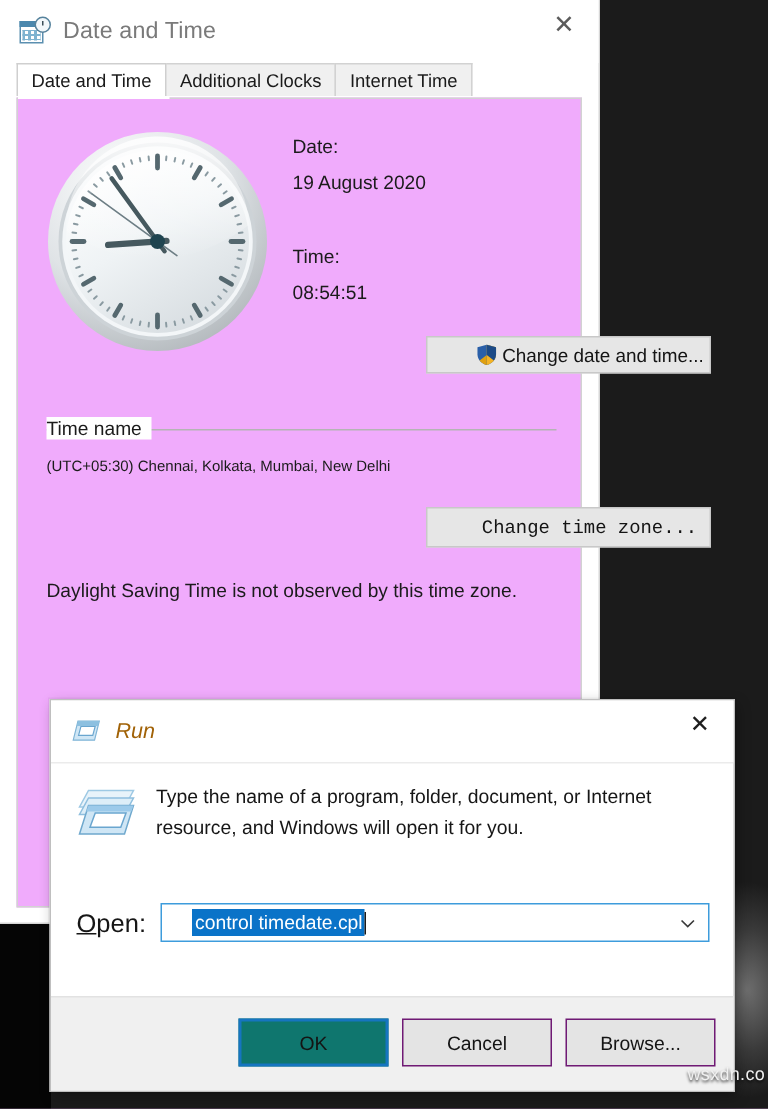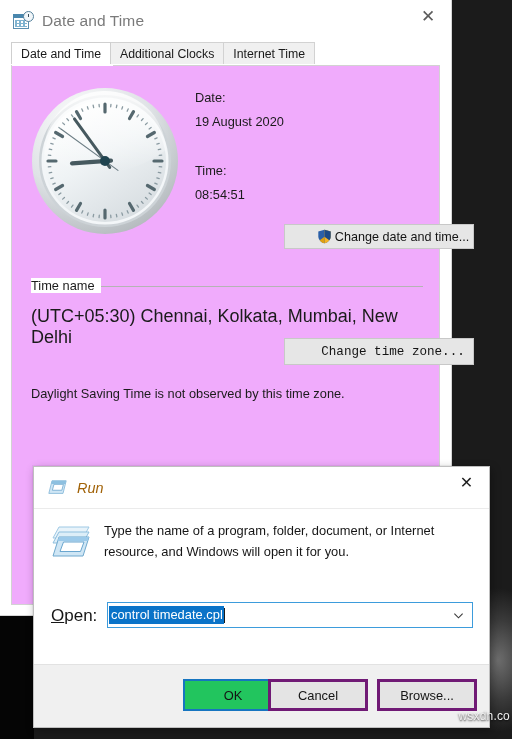--- a/index.html
+++ b/index.html
@@ -24,21 +24,21 @@
   }
   #backdrop-left {
     position: absolute; left: 0; top: 556px; width: 34px; height: 183px;
     background: #050505;
   }
 
   
   #datetime-window {
     position: absolute;
     left: 0px; top: 0px;
-    width: 452px; height: 616px;
+    width: 400px; height: 616px;
     background: #ffffff;
     border: 1px solid #d6d6d6;
     border-left: none;
     border-top: none;
   }
   #titlebar {
     height: 42px;
     background: #ffffff;
     display: flex; align-items: center;
     position: relative;
@@ -147,21 +147,21 @@
     position: absolute; left: 19px; top: 212px;
     font-size: 12.8px; color: #1b1b1b;
     background: #ffffff; padding-right: 6px; z-index: 2;
   }
   #tz-group-line {
     position: absolute; left: 19px; right: 16px; top: 220px;
     height: 1px; background: #b4b4b4;
   }
   #tz-value {
     position: absolute; left: 19px; top: 240px;
-    font-size: 18px; color: #1b1b1b;
+    font-size: 10px; color: #1b1b1b;
   }
   #dst-text {
     position: absolute; left: 19px; top: 320px;
     font-size: 12.8px; color: #1b1b1b;
   }
 
   
   #run-dialog {
     position: absolute;
     left: 33px; top: 466px;
@@ -200,47 +200,46 @@
   #open-combo {
     position: absolute; left: 73px; top: 135px;
     width: 366px; height: 26px;
     border: 1px solid #3d9cdc;
     background: #ffffff;
     display: flex; align-items: center;
   }
   #open-text {
     font-size: 12.9px; color: #ffffff;
     background: #0a73c8;
-    margin-left: 1px; padding: 1px 1px 2px 2px;
+    margin-left: 20px; padding: 1px 1px 2px 2px;
     white-space: nowrap;
   }
   #open-caret-text {
     width: 1px; height: 15px; background: #1a1a1a; margin-left: 0px;
   }
   #combo-arrow {
     position: absolute; right: 8px; top: 7px;
     width: 11px; height: 11px;
     color: #3a3a3a;
   }
   #run-footer {
     position: absolute; left: 0; right: 0; bottom: 0; height: 63px;
     background: #f0f0f0; border-top: 1px solid #e2e2e2;
   }
   .runbtn {
     position: absolute; top: 14px;
     width: 100px; height: 32px;
-    background: #e4e4e4; border: 3px solid #701a75;
+    background: #e4e4e4; border: 1px solid #701a75;
     font-size: 12.9px; color: #141414;
     display: flex; align-items: center; justify-content: center;
     cursor: default;
   }
   .runbtn.default {
-    background: #22c55e;
+    background: #0f766e;
     border: 2px solid #1675c0;
-    margin-left: 24px;
   }
 
   #watermark {
     position: absolute; right: 2px; bottom: 16px;
     font-size: 12px; color: #f0f0f0;
     letter-spacing: .2px;
     text-shadow: 0 1px 2px rgba(0,0,0,.8);
   }
 </style>
 </head>

